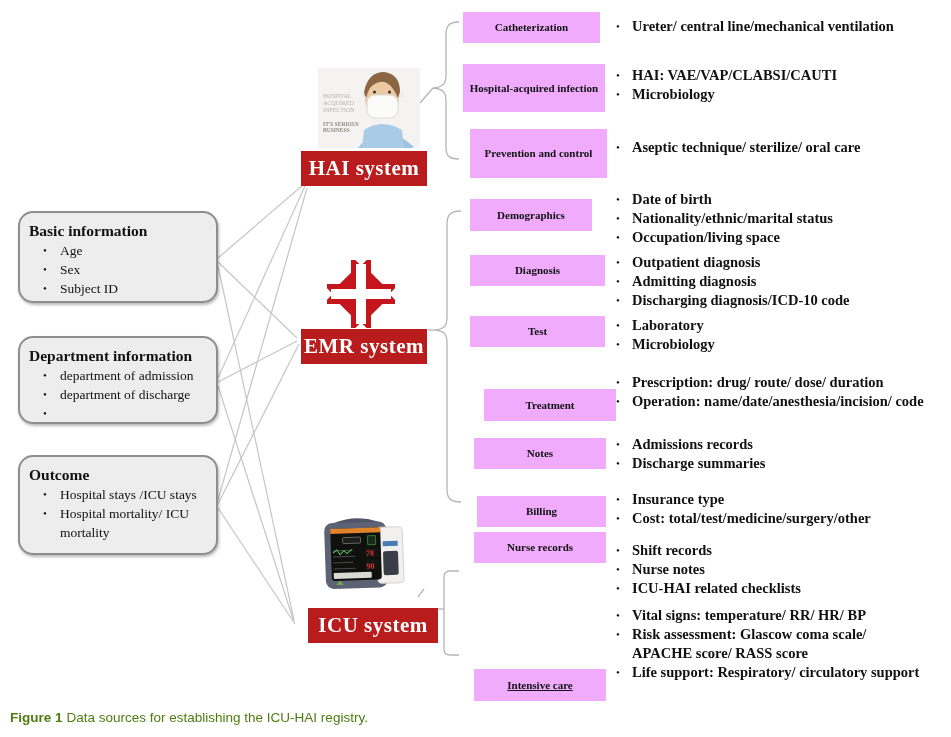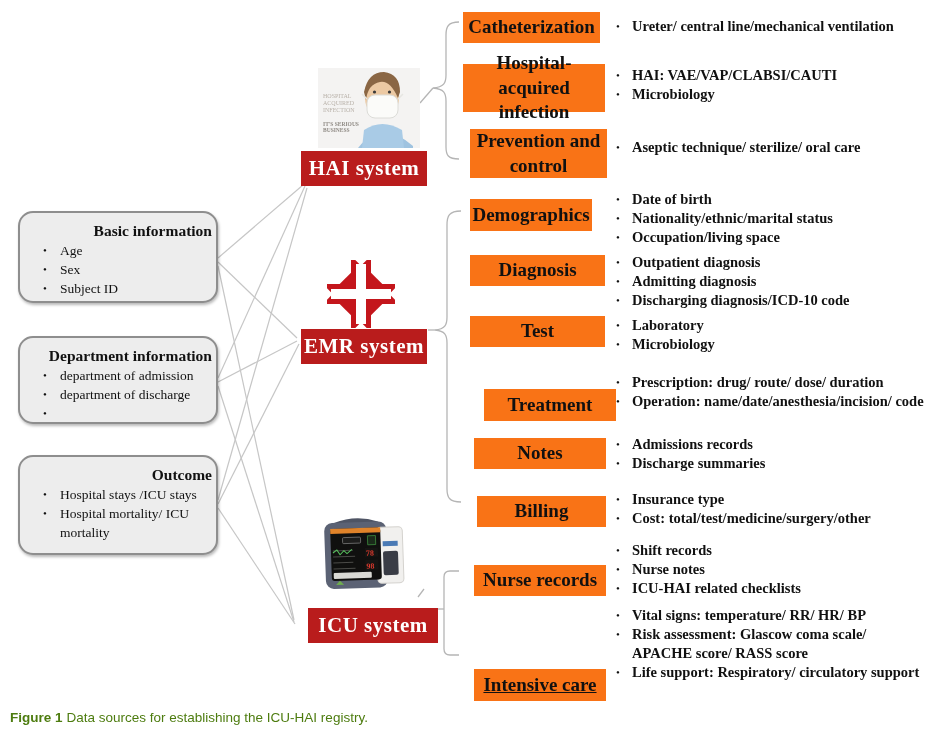--- a/index.html
+++ b/index.html
@@ -4,33 +4,33 @@
 <style>
   html,body{margin:0;padding:0;background:#fff;}
   .canvas{position:relative;width:951px;height:737px;background:#ffffff;
           font-family:"Liberation Serif",serif;overflow:hidden;}
   .wires{position:absolute;left:0;top:0;width:951px;height:737px;}
 
   
   .leftbox{position:absolute;width:200px;box-sizing:border-box;background:#ededed;
            border:2px solid #8e8e8e;border-radius:15px;padding:8px 4px 4px 0;
            box-shadow:1px 2px 3px rgba(0,0,0,.28);}
-  .lb-title{font-weight:bold;font-size:15.5px;color:#111;padding-left:15px;line-height:20px;text-align:right;}
+  .lb-title{font-weight:bold;font-size:15.5px;color:#111;padding-left:9px;line-height:20px;}
   .litem{display:flex;padding-left:10px;color:#111;}
   .litem .dot{width:30px;flex:none;text-align:center;font-size:11px;line-height:19px;}
   .litem .txt{width:158px;font-size:13.5px;line-height:19px;}
 
   
   .syslabel{position:absolute;background:#b91c1c;color:#fff;font-weight:bold;
             font-size:21px;display:flex;align-items:center;justify-content:center;
             letter-spacing:.5px;}
 
   
-  .catbox{position:absolute;background:#f97316;display:flex;align-items:center;
-          justify-content:center;text-align:center;font-weight:bold;font-size:19px;
+  .catbox{position:absolute;background:#f0abfc;display:flex;align-items:center;
+          justify-content:center;text-align:center;font-weight:bold;font-size:11px;
           line-height:1.3;color:#111;box-sizing:border-box;padding:0 4px;}
 
   
   .blist{position:absolute;left:604px;width:345px;}
   .bitem{display:flex;color:#111;}
   .bitem .dot{width:28px;flex:none;text-align:center;font-size:11px;line-height:19px;}
   .bitem .btxt{width:315px;font-size:14.5px;line-height:19px;white-space:pre-line;font-weight:bold;}
 
   .photo{position:absolute;}
   .caption{position:absolute;left:10px;top:710px;font-family:"Liberation Sans",sans-serif;
@@ -273,21 +273,21 @@
       <div class="blist" style="top: 490px;">
         <div class="bitem">
           <span class="dot">•</span>
           <span class="btxt">Insurance type</span>
         </div>
         <div class="bitem">
           <span class="dot">•</span>
           <span class="btxt">Cost: total/test/medicine/surgery/other</span>
         </div>
       </div>
-      <div class="catbox" style="left: 474px; top: 565px; width: 132px; height: 31px; font-family: Liberation Serif, serif;">Nurse records</div>
+      <div class="catbox" style="left: 474px; top: 532px; width: 132px; height: 31px; font-family: Liberation Serif, serif;">Nurse records</div>
       <div class="blist" style="top: 541px;">
         <div class="bitem">
           <span class="dot">•</span>
           <span class="btxt">Shift records</span>
         </div>
         <div class="bitem">
           <span class="dot">•</span>
           <span class="btxt">Nurse notes</span>
         </div>
         <div class="bitem">

